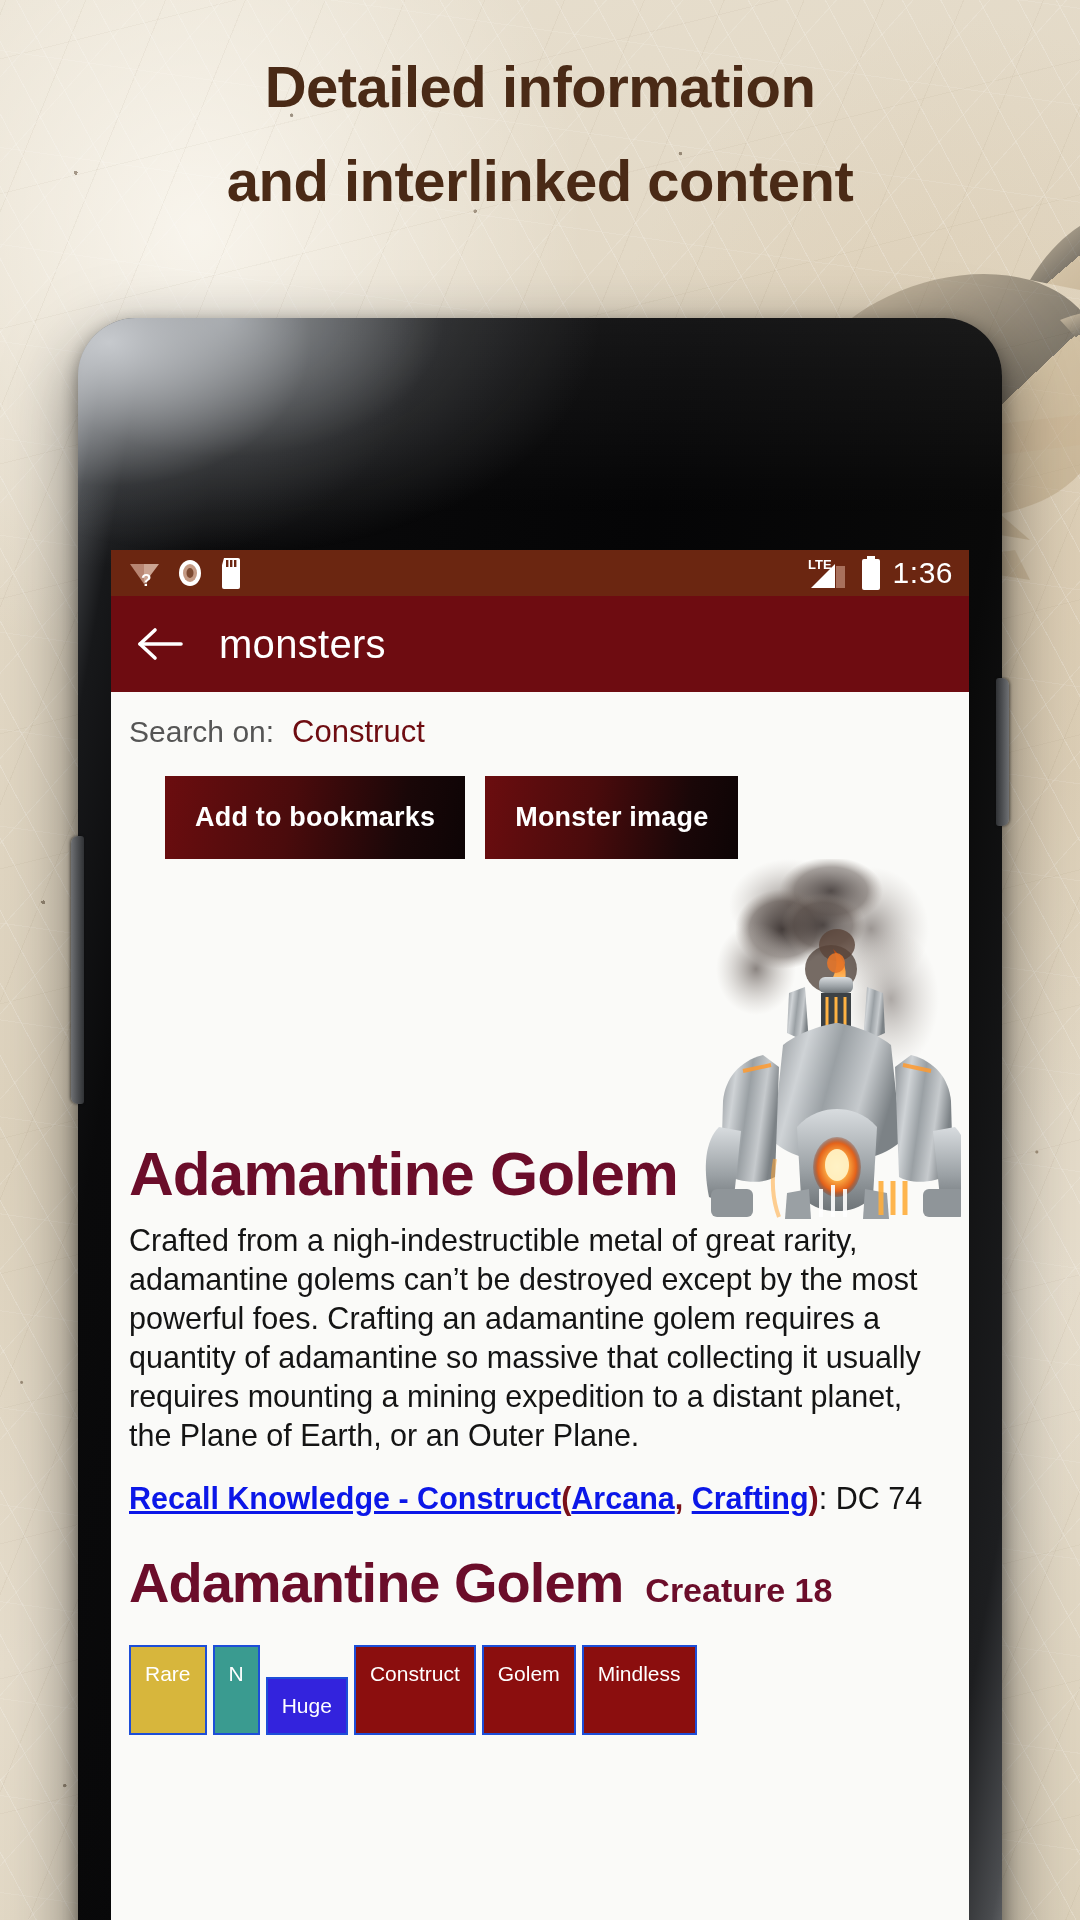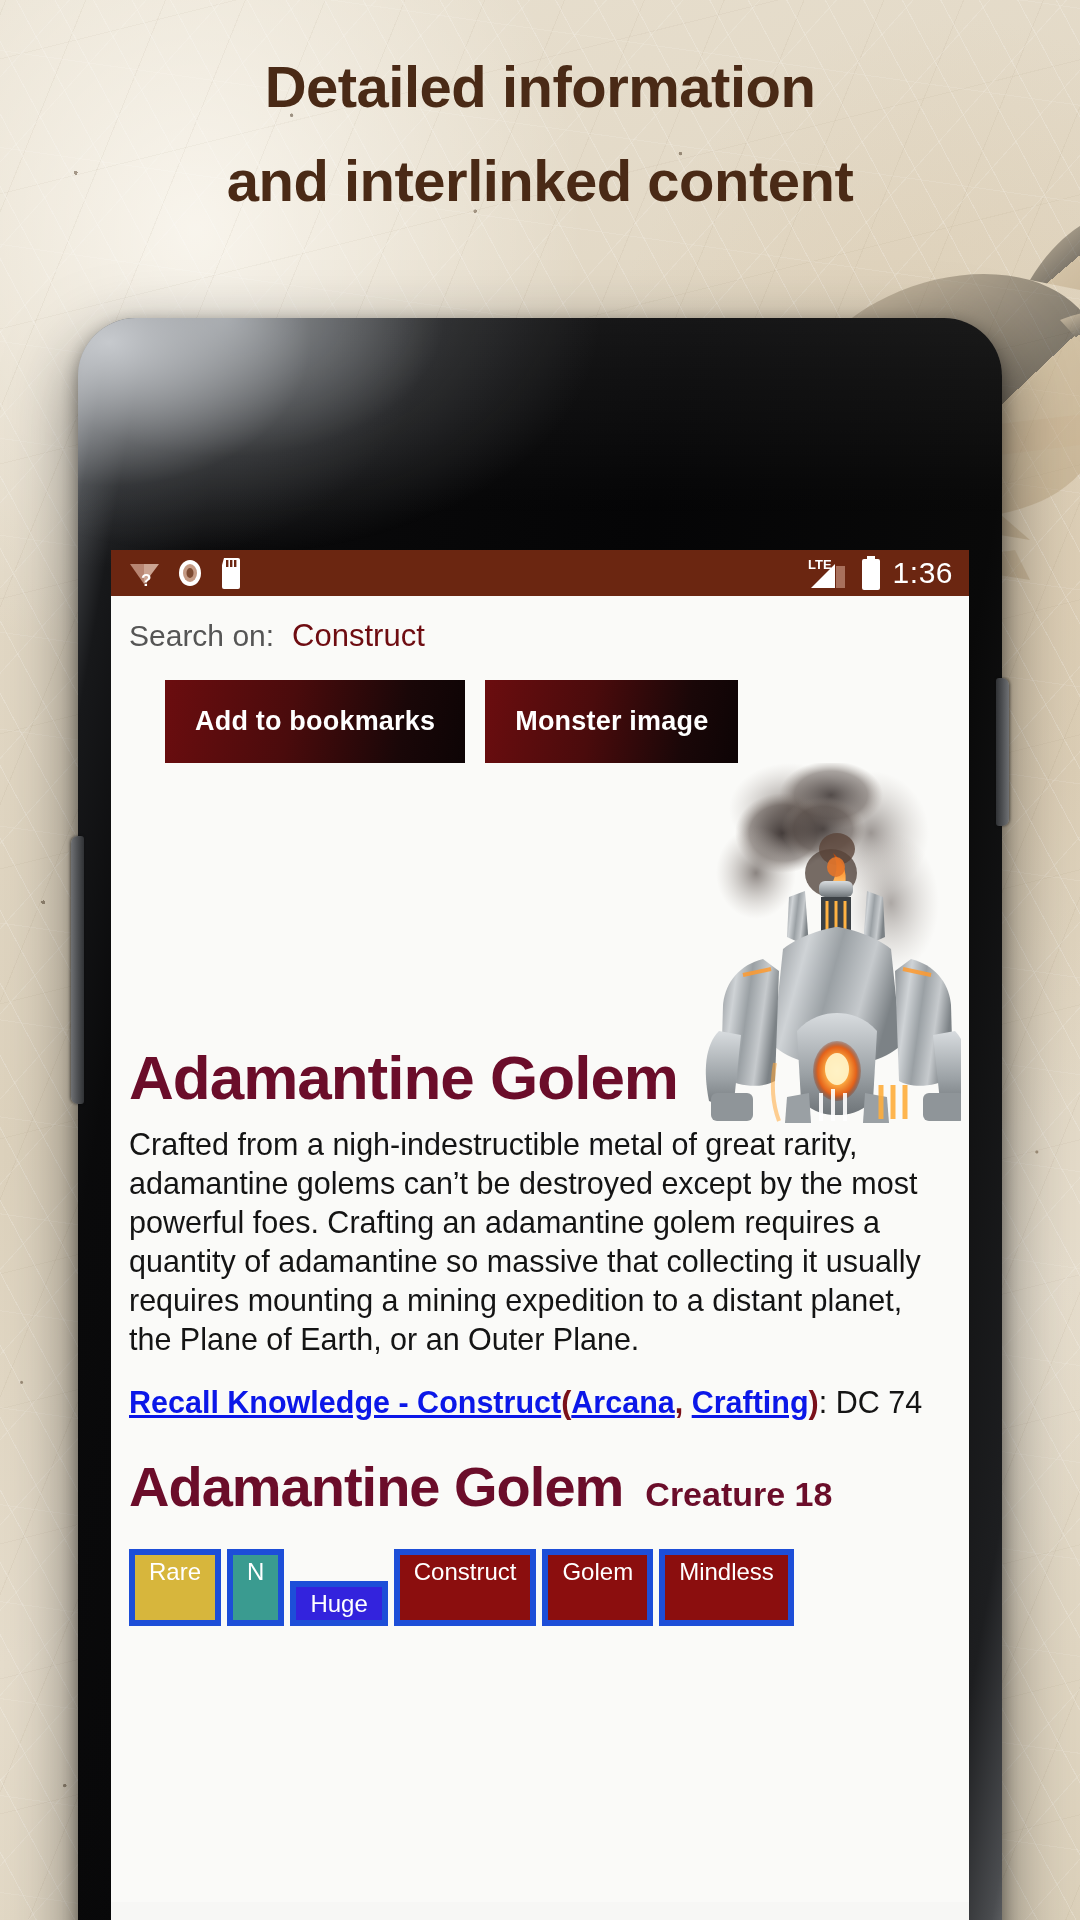--- a/index.html
+++ b/index.html
@@ -198,22 +198,22 @@
     display:flex; align-items:baseline; gap:22px;
     padding:34px 18px 0 18px;
   }
   .stat-name{ color:#6b0d2a; font-size:56px; font-weight:bold; letter-spacing:-1px; }
   .stat-level{ color:#6b0d2a; font-size:34px; font-weight:bold; }
 
   .traits{
     display:flex; gap:6px; padding:30px 18px 0 18px; align-items:stretch;
   }
   .trait{
-    color:#fff; font-size:24px; padding:4px 14px;
-    border:6px solid #1d4ed8; line-height:1.05; white-space:nowrap;
+    color:#fff; font-size:21px; padding:16px 14px;
+    border:2px solid #1d4ed8; line-height:1.05; white-space:nowrap;
   }
 
   
   svg{ display:block; }
 </style>
 </head>
 <body>
 
 <div id="bg">
   <div class="parch"></div>
@@ -304,20 +304,27 @@
           <path d="M29 10 L38 10 L38 32 L29 32 Z" fill="#a8705c"></path>
         </svg>
         <svg width="22" height="34" viewBox="0 0 22 34">
           <rect x="7" y="0" width="8" height="4" fill="#ffffff"></rect>
           <rect x="2" y="3" width="18" height="31" rx="2" fill="#ffffff"></rect>
         </svg>
         <span class="sb-clock">1:36</span>
       </div>
     </div>
 
+    <div class="appbar">
+      <svg width="46" height="36" viewBox="0 0 46 36">
+        <path d="M18 4 L3 18 L18 32" stroke="#ffffff" stroke-width="3.6" fill="none" stroke-linecap="round" stroke-linejoin="round"></path>
+        <line x1="3" y1="18" x2="44" y2="18" stroke="#ffffff" stroke-width="3.6" stroke-linecap="round"></line>
+      </svg>
+      <span class="appbar-title">monsters</span>
+    </div>
 
     <div class="content">
 
       <div class="search-row">
         <span class="search-label">Search on:</span>
         <span class="search-value">Construct</span>
       </div>
 
       <div class="btn-row">
         <button class="rbtn">Add to bookmarks</button>

